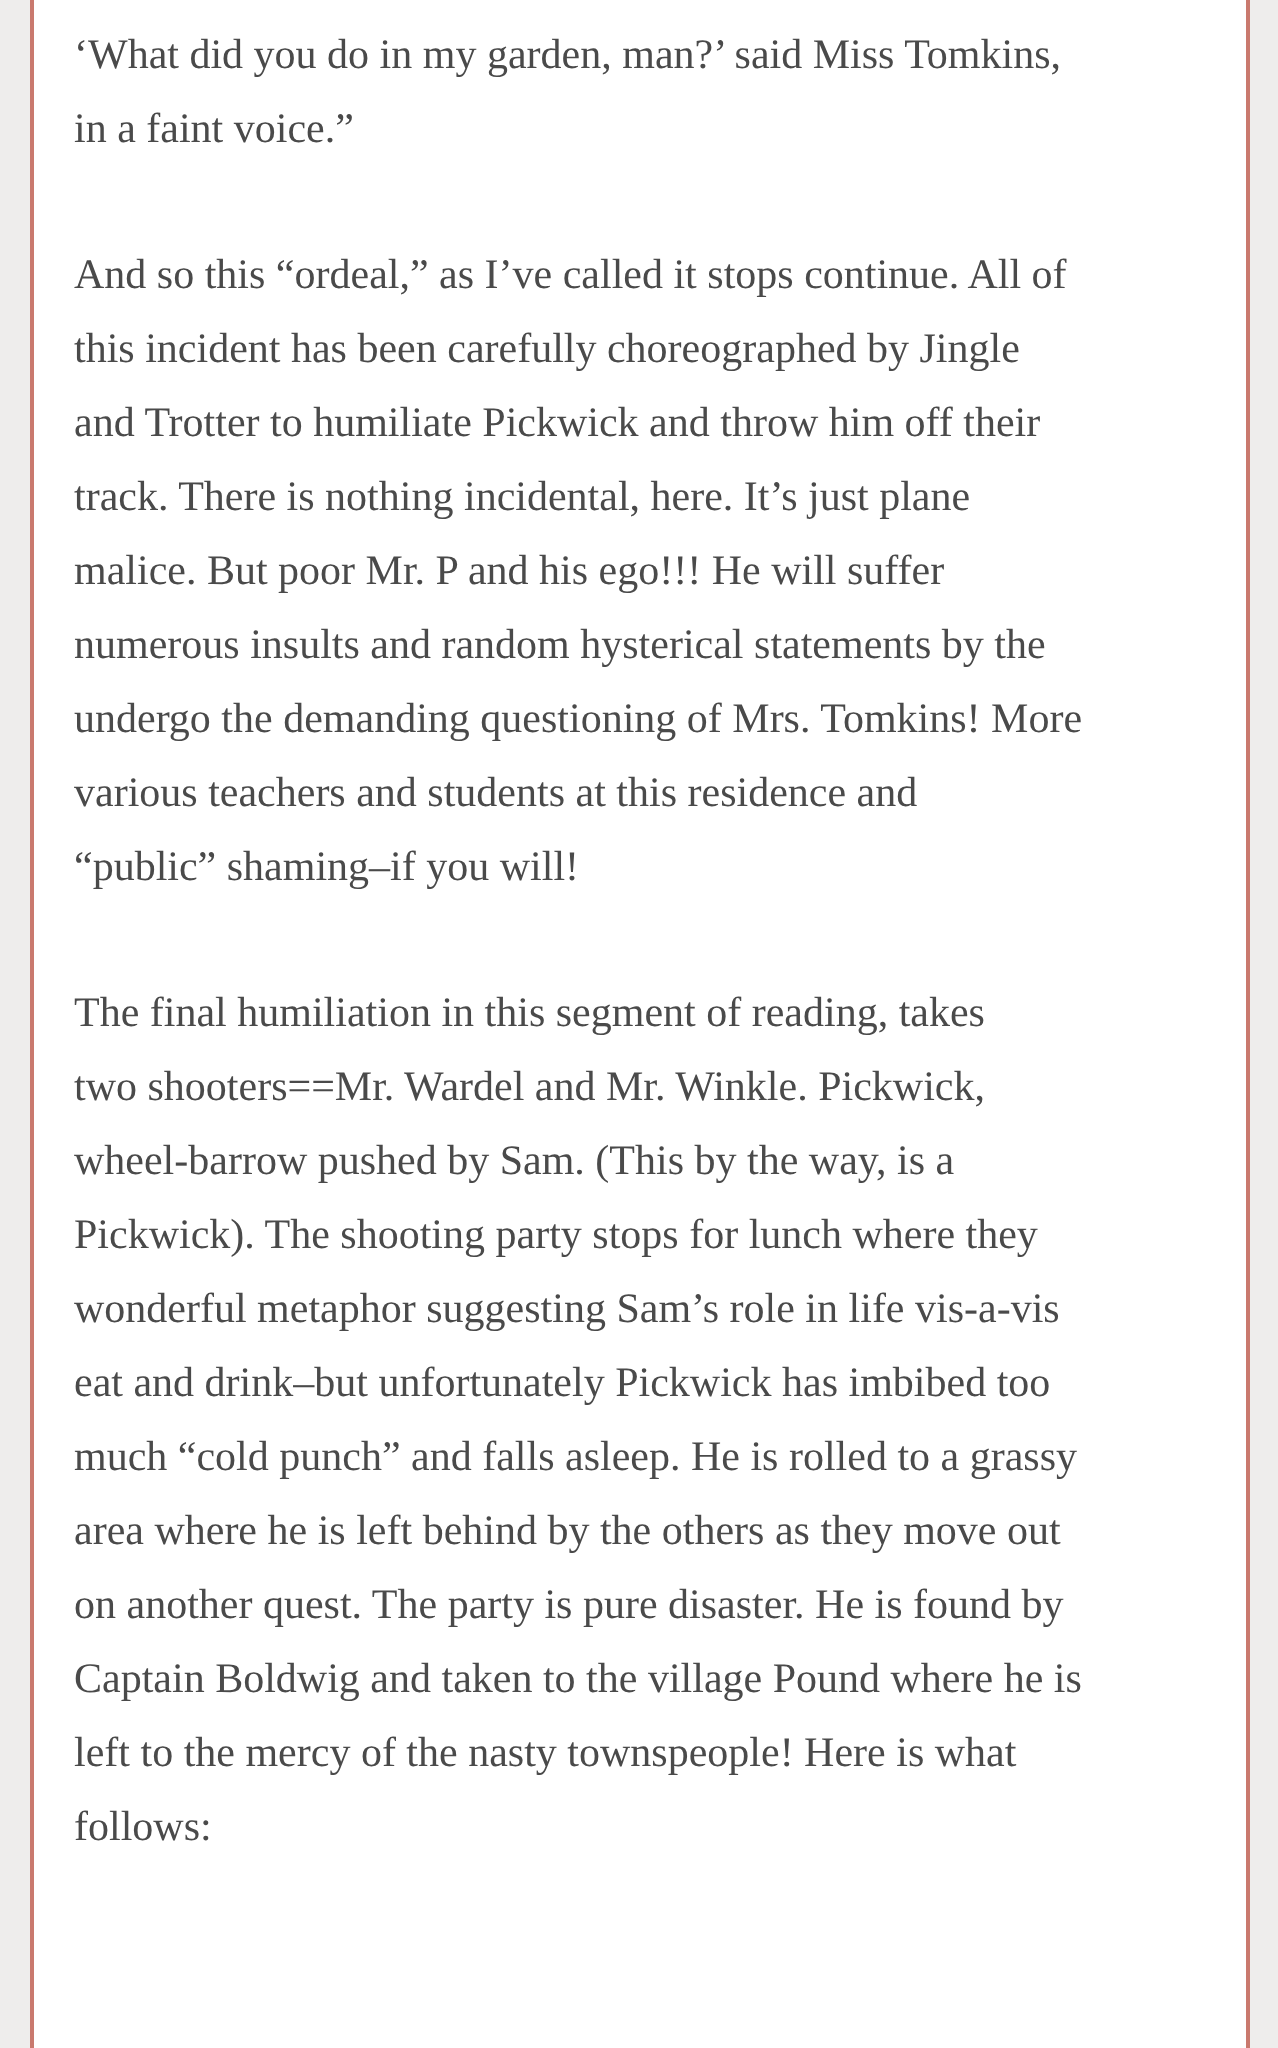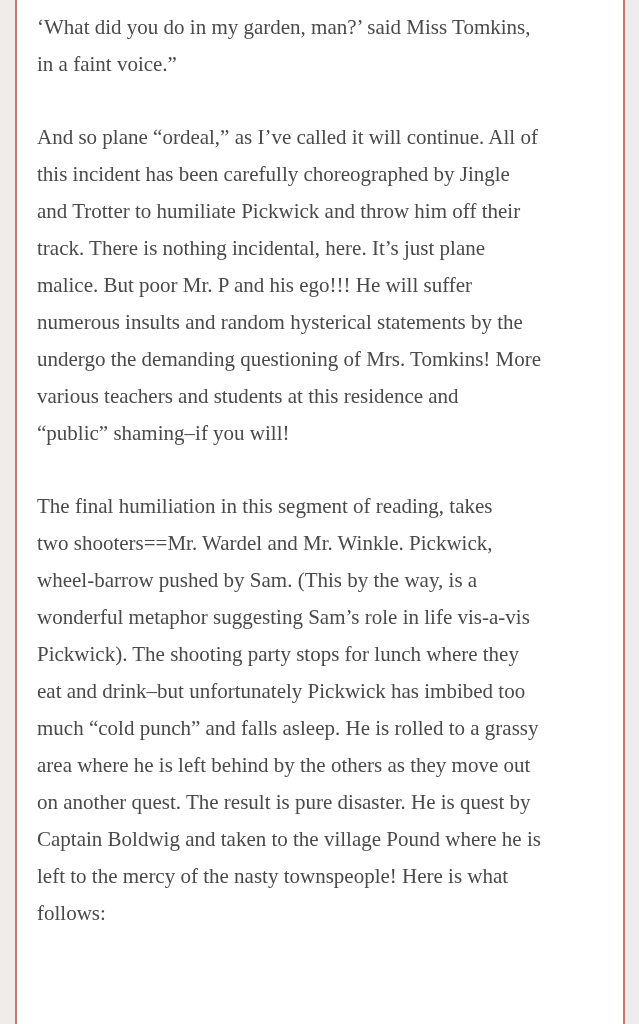--- a/index.html
+++ b/index.html
@@ -49,38 +49,38 @@
 </head>
 <body>
 
 <div class="page">
   <article class="content" id="article">
       <p>
         <span class="line">‘What did you do in my garden, man?’ said Miss Tomkins,</span>
         <span class="line">in a faint voice.”</span>
       </p>
       <p>
-        <span class="line">And so plane “ordeal,” as I’ve called it will continue. All of</span>
+        <span class="line">And so this “ordeal,” as I’ve called it stops continue. All of</span>
         <span class="line">this incident has been carefully choreographed by Jingle</span>
         <span class="line">and Trotter to humiliate Pickwick and throw him off their</span>
         <span class="line">track. There is nothing incidental, here. It’s just plane</span>
         <span class="line">malice. But poor Mr. P and his ego!!! He will suffer</span>
         <span class="line">numerous insults and random hysterical statements by the</span>
         <span class="line">undergo the demanding questioning of Mrs. Tomkins! More</span>
         <span class="line">various teachers and students at this residence and</span>
         <span class="line">“public” shaming–if you will!</span>
       </p>
       <p>
         <span class="line">The final humiliation in this segment of reading, takes</span>
         <span class="line">two shooters==Mr. Wardel and Mr. Winkle. Pickwick,</span>
         <span class="line">wheel-barrow pushed by Sam. (This by the way, is a</span>
+        <span class="line">Pickwick). The shooting party stops for lunch where they</span>
         <span class="line">wonderful metaphor suggesting Sam’s role in life vis-a-vis</span>
-        <span class="line">Pickwick). The shooting party stops for lunch where they</span>
         <span class="line">eat and drink–but unfortunately Pickwick has imbibed too</span>
         <span class="line">much “cold punch” and falls asleep. He is rolled to a grassy</span>
         <span class="line">area where he is left behind by the others as they move out</span>
-        <span class="line">on another quest. The result is pure disaster. He is quest by</span>
+        <span class="line">on another quest. The party is pure disaster. He is found by</span>
         <span class="line">Captain Boldwig and taken to the village Pound where he is</span>
         <span class="line">left to the mercy of the nasty townspeople! Here is what</span>
         <span class="line">follows:</span>
       </p>
     </article>
 </div>
 
 </body></html>

